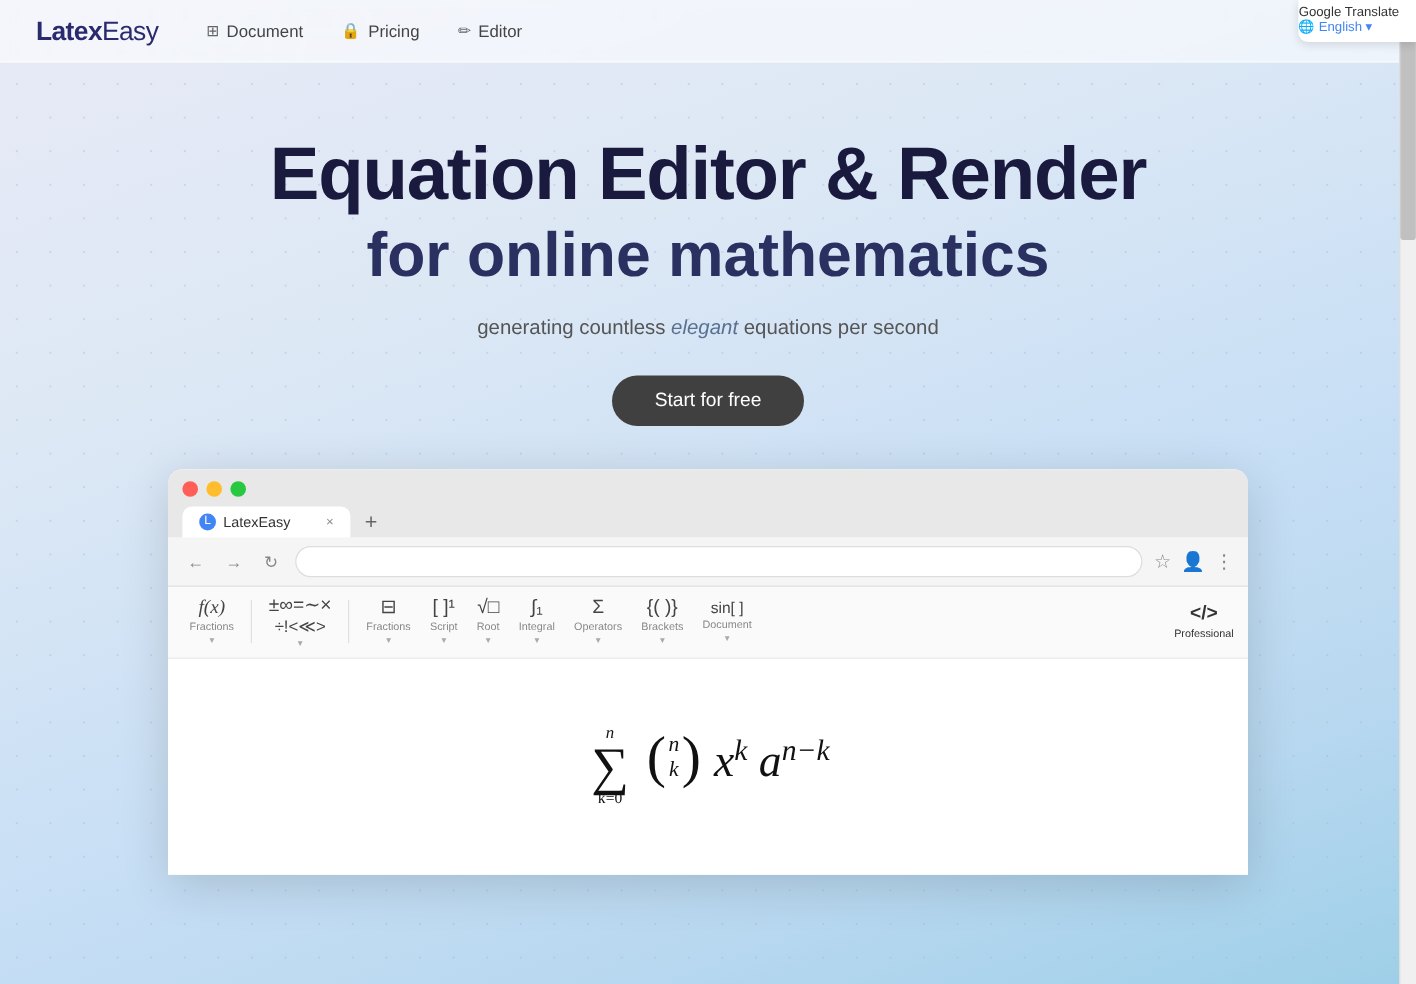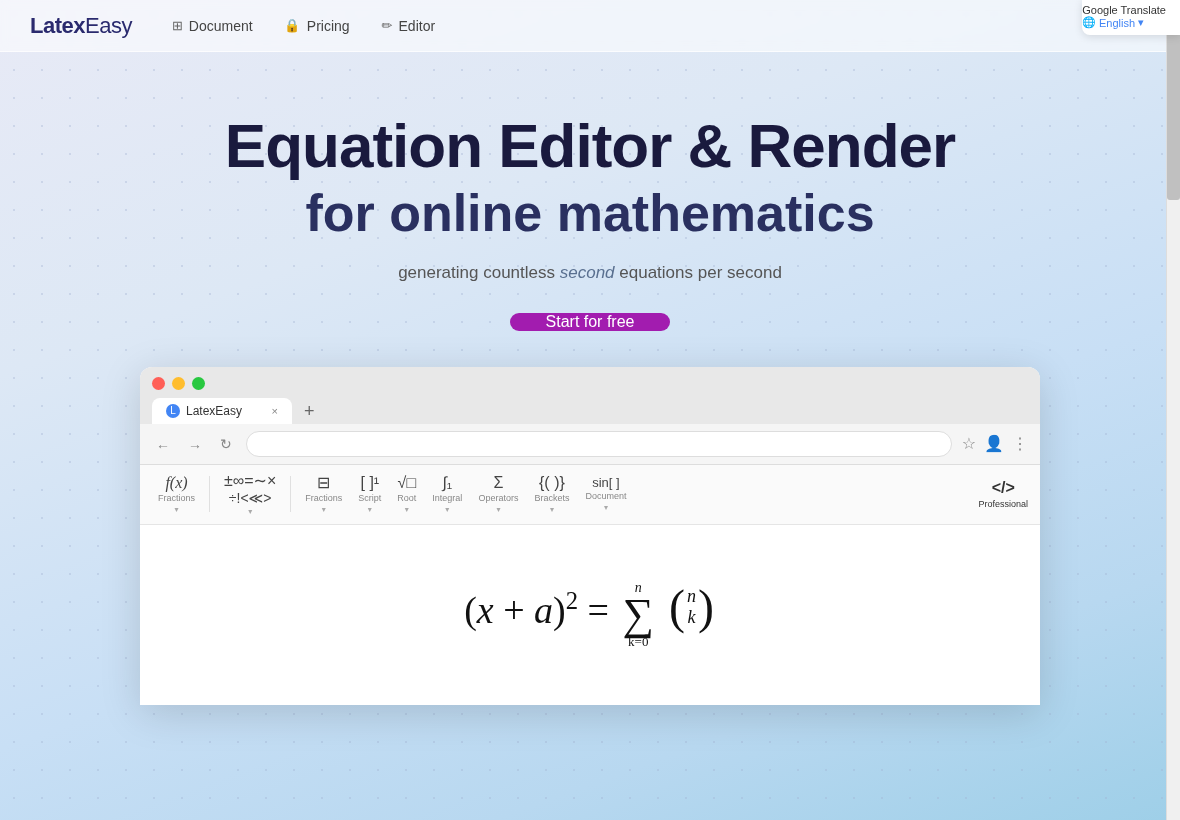--- a/index.html
+++ b/index.html
@@ -150,25 +150,25 @@
       margin: 18px auto 30px;
       max-width: 500px;
     }
 
     .hero-subtitle em {
       font-style: italic;
       color: #5a7090;
     }
 
     .cta-button {
-      background: #a21caf;
+      background: #404040;
       color: white;
       border: none;
       border-radius: 50px;
-      padding: 0 36px;
+      padding: 12px 36px;
       font-size: 16px;
       font-weight: 500;
       cursor: pointer;
       display: inline-block;
       margin-bottom: 36px;
     }
 
     
     .browser-mockup {
       position: relative;
@@ -401,21 +401,21 @@
       <span class="nav-icon">✏</span>
       <span>Editor</span>
     </a>
   </div>
 </nav>
 
 <section class="hero">
   <h1 class="hero-title-line1">Equation Editor &amp; Render</h1>
   <h2 class="hero-title-line2">for online mathematics</h2>
   <p class="hero-subtitle">
-    generating countless <em>second</em> equations per second
+    generating countless <em>elegant</em> equations per second
   </p>
   <button class="cta-button">Start for free</button>
 
   
   <div class="browser-mockup">
 
     <div class="browser-chrome">
       <div class="browser-dots">
         <div class="dot dot-red"></div>
         <div class="dot dot-yellow"></div>
@@ -503,32 +503,32 @@
       </div>
 
       <div class="toolbar-right">
         <span class="code-icon">&lt;/&gt;</span>
         <span class="professional-label">Professional</span>
       </div>
     </div>
 
     <div class="editor-content">
       <div class="math-display">
-        <span style="font-family:'Times New Roman',serif; font-size:38px; color:#111;">
-          (<em>x</em> + <em>a</em>)<sup>2</sup> =
-        </span>
         <span style="display:inline-flex; flex-direction:column; align-items:center; margin:0 4px; vertical-align:middle;">
           <span style="font-size:14px; font-family:'Times New Roman',serif; font-style:italic;">n</span>
           <span style="font-size:44px; line-height:0.85; color:#111;">∑</span>
           <span style="font-size:13px; font-family:'Times New Roman',serif; ">k=0</span>
         </span>
         <span style="font-size:36px; font-family:serif; color:#111; margin:0 2px; display:inline-flex; align-items:center;">
           <span style="font-size:48px; font-weight:200;">(</span>
           <span style="display:inline-flex; flex-direction:column; align-items:center; font-size:18px; font-family:'Times New Roman',serif; font-style:italic; margin:0 2px;">
             <span>n</span>
             <span>k</span>
           </span>
           <span style="font-size:48px; font-weight:200;">)</span>
         </span>
+        <span style="font-family:'Times New Roman',serif; font-size:38px; font-style:italic; color:#111;">
+          x<sup>k</sup> a<sup>n−k</sup>
+        </span>
       </div>
     </div>
   </div>
 </section>
 
 </body></html>

